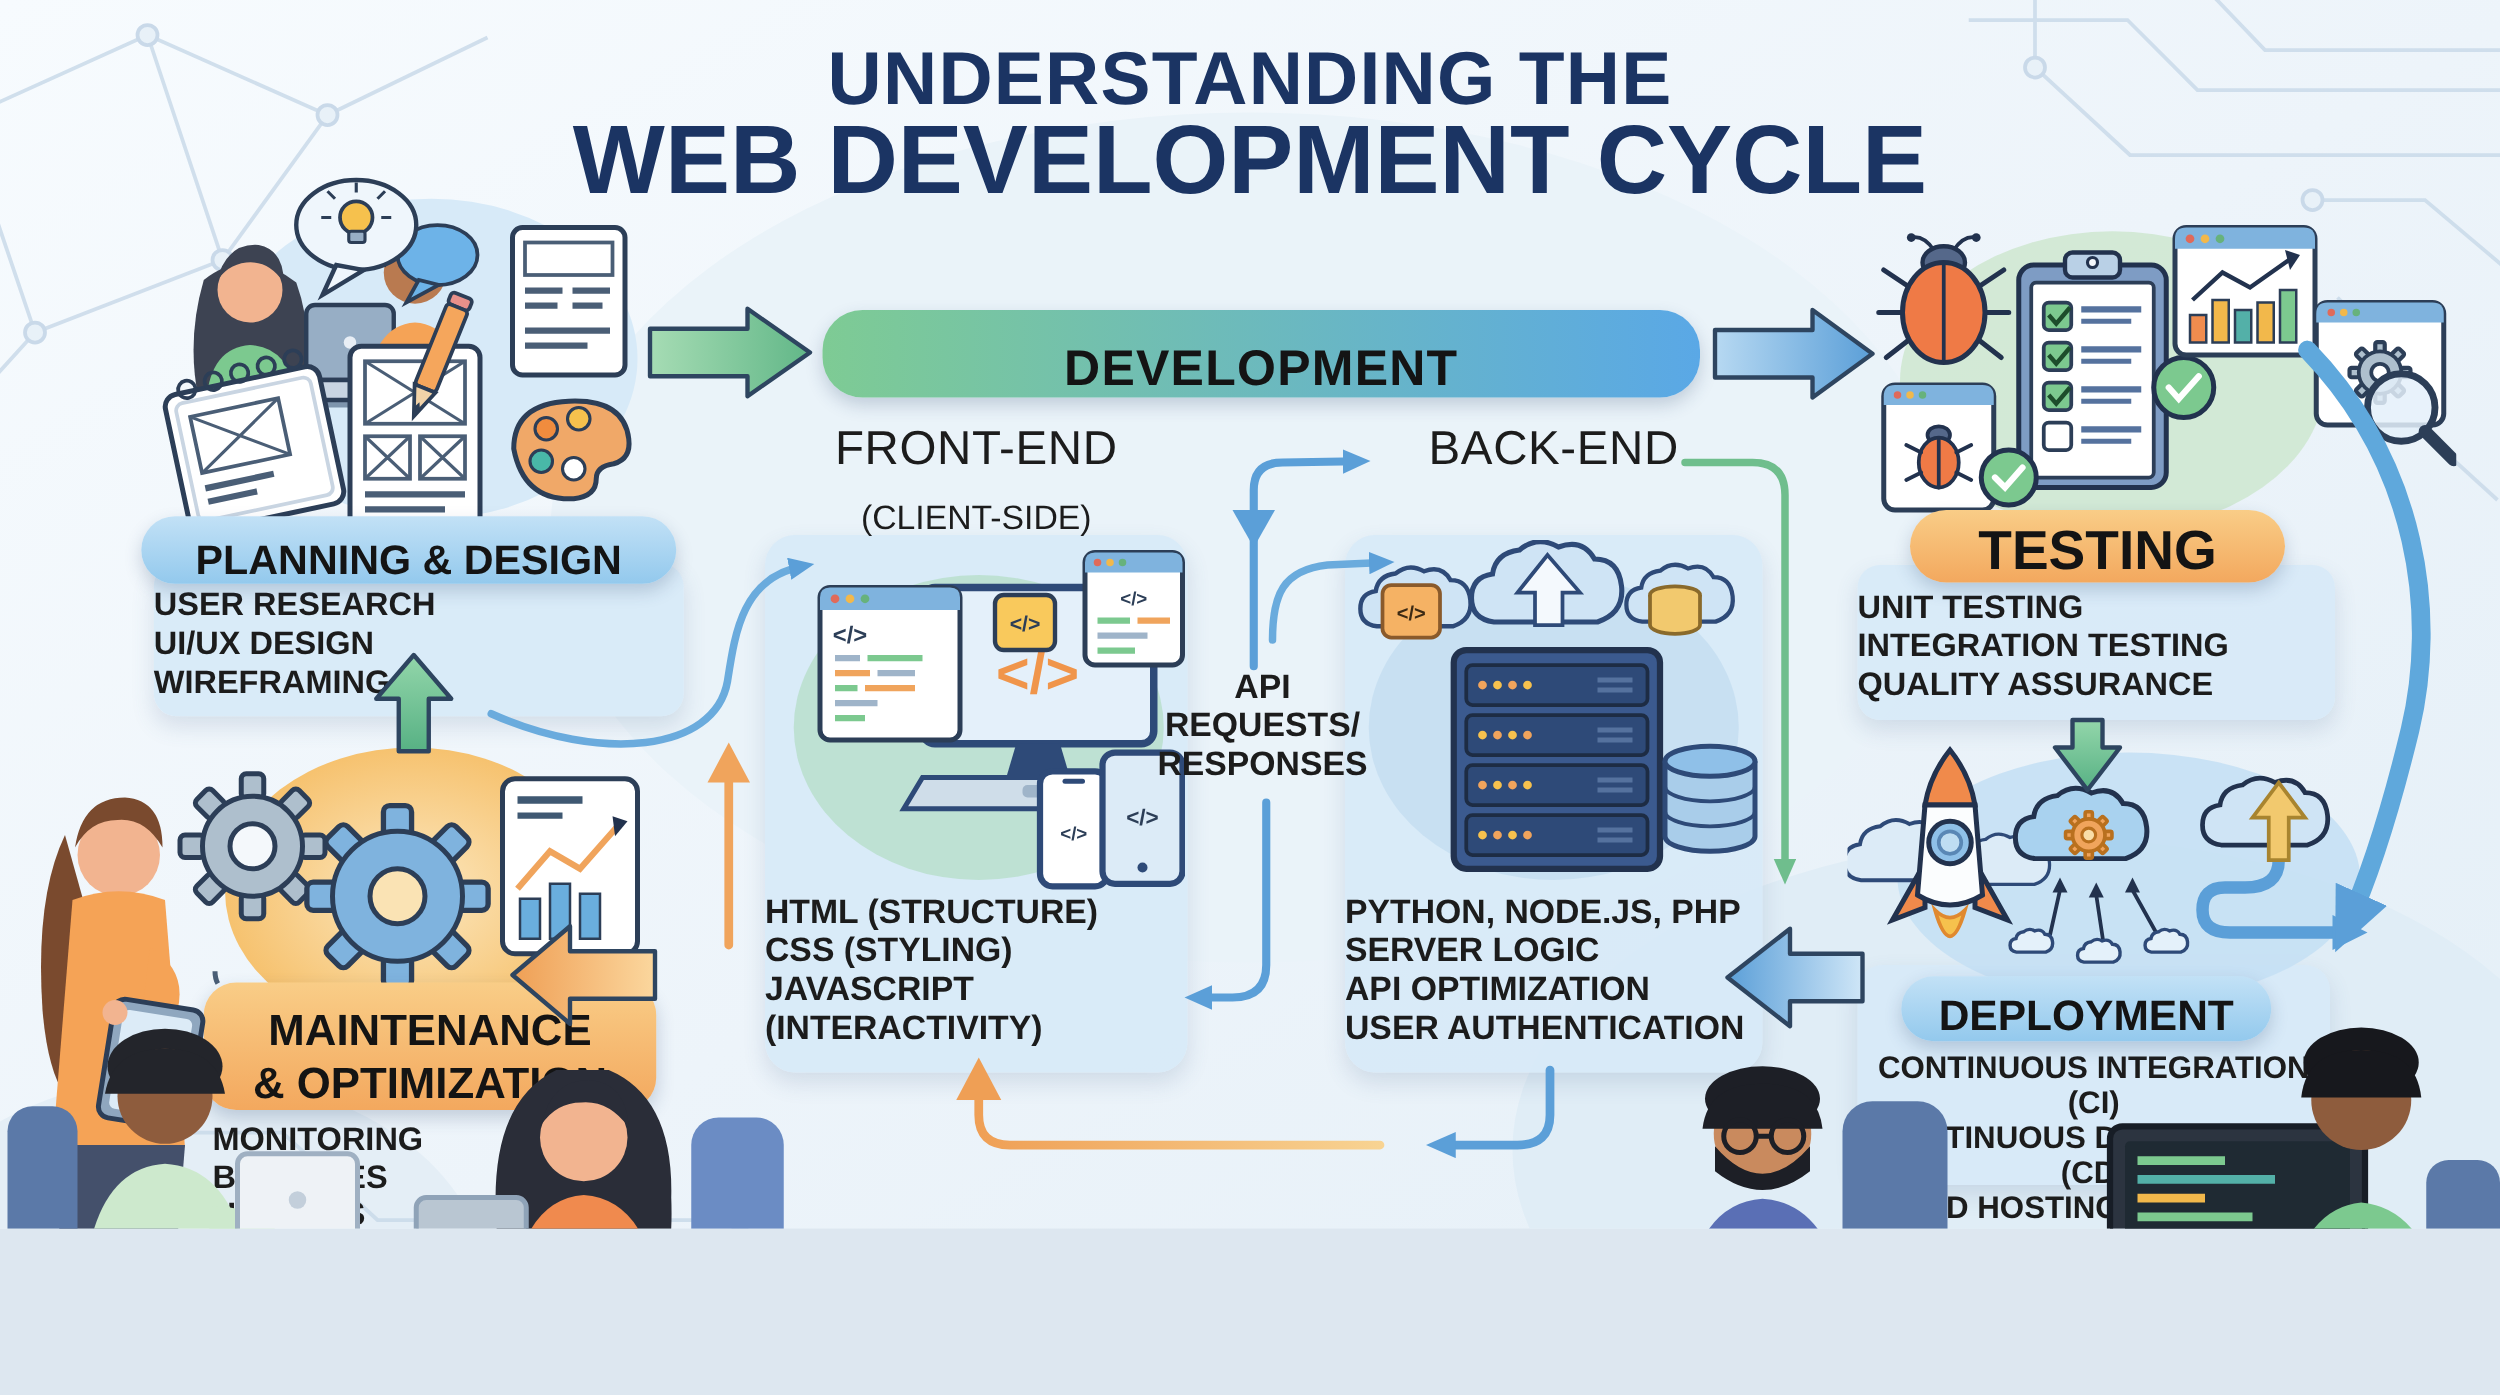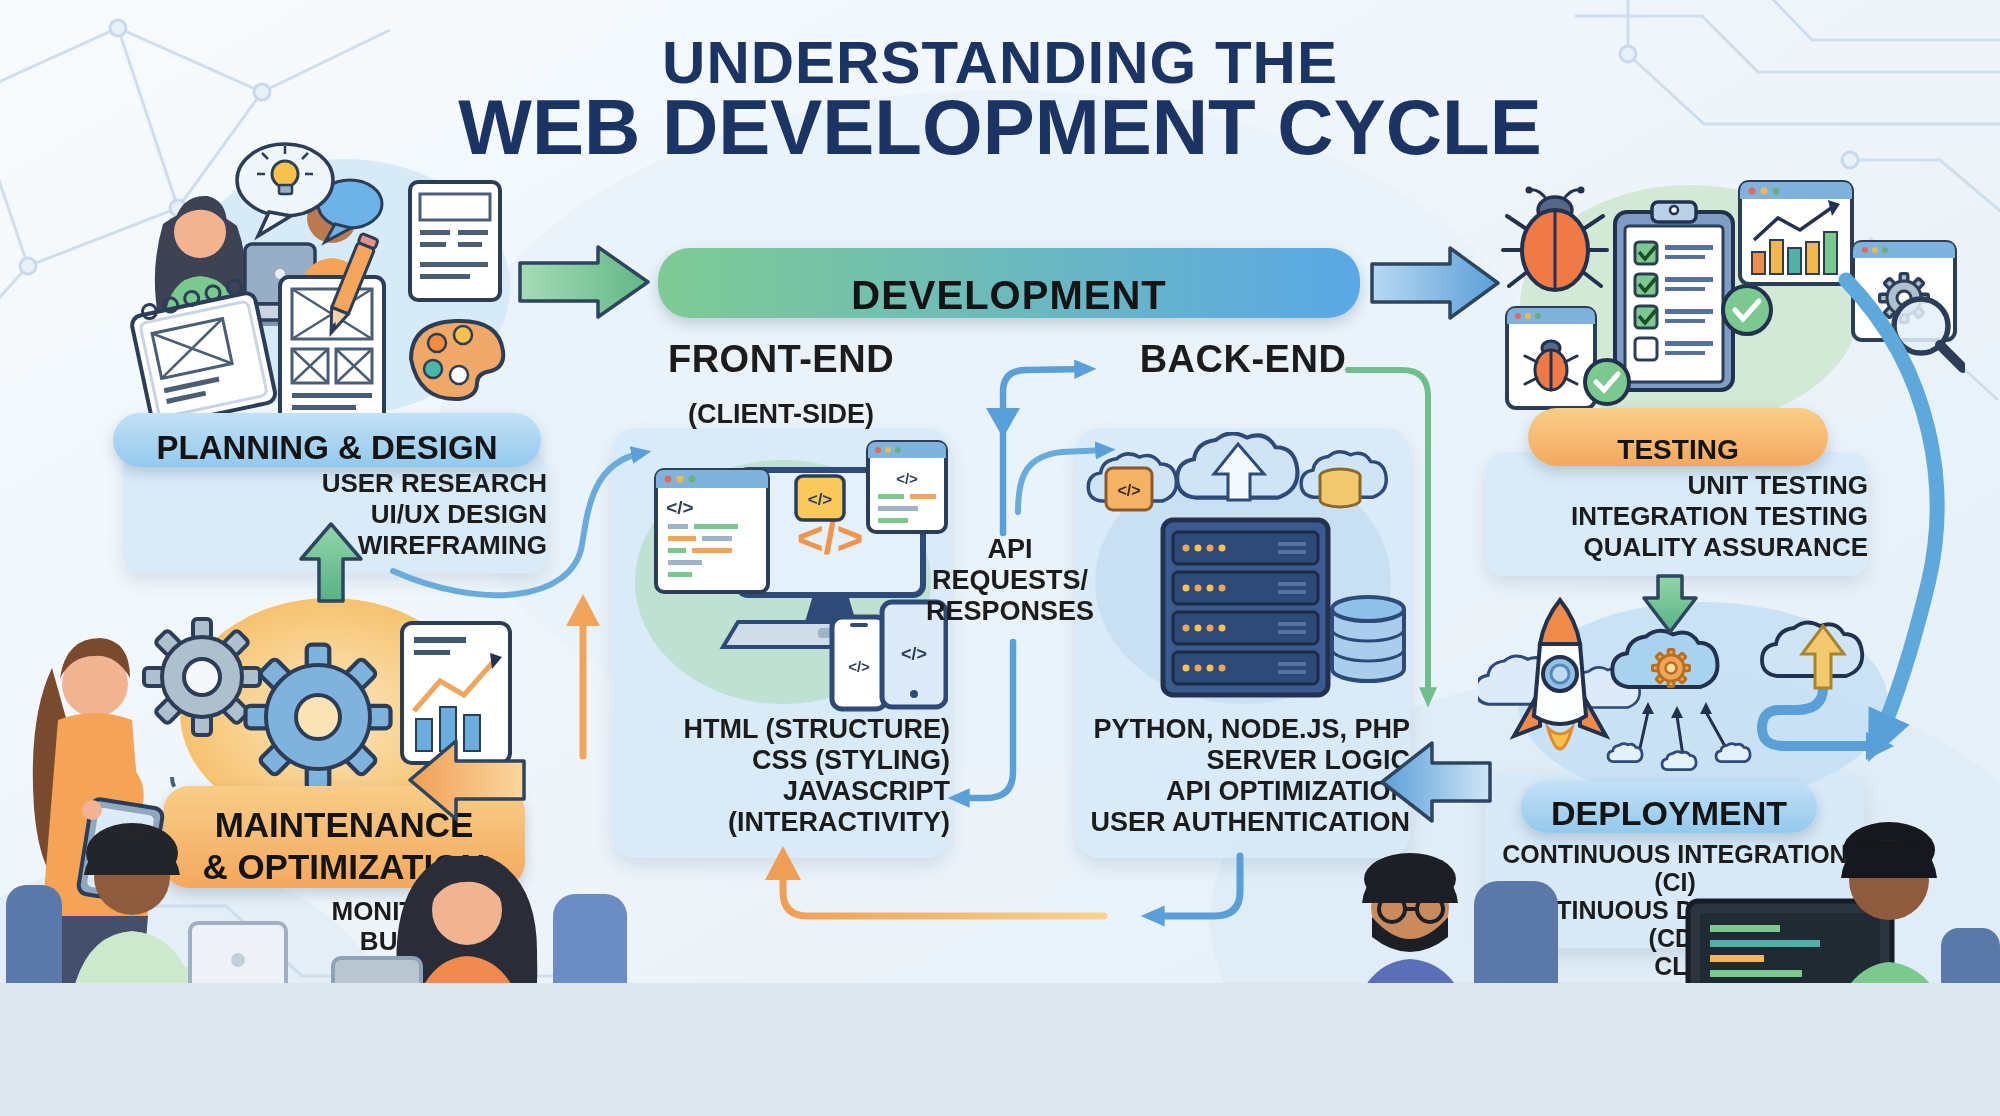--- a/index.html
+++ b/index.html
@@ -11,22 +11,22 @@
   .ttl1{font-size:60px;letter-spacing:1px;}
   .ttl2{font-size:78px;letter-spacing:0px;margin-top:-6px;}
   .banner{display:flex;flex-direction:column;align-items:center;justify-content:flex-end;
     font-weight:bold;color:#141414;border-radius:30px;text-align:center;
     box-shadow:0 6px 14px rgba(40,70,110,.22);}
   .b-blue{background:linear-gradient(180deg,#c2e1f6,#93c9ed);}
   .b-orange{background:linear-gradient(180deg,#f9cd87,#f3a85e);}
   .b-grad{background:linear-gradient(90deg,#7ecb94,#5aa8e6);}
   .panel{background:rgba(215,233,247,.93);border-radius:24px;
     box-shadow:0 8px 18px rgba(70,100,140,.16);}
-  .list{display:flex;flex-direction:column;align-items:flex-end;text-align:center;font-weight:bold;}
-  .hgroup{text-align:center;font-weight:bold;}
+  .list{display:flex;flex-direction:column;align-items:flex-start;text-align:center;font-weight:bold;}
+  .hgroup{text-align:center;font-weight:normal;}
   .h-main{font-size:38px;letter-spacing:.5px;}
   .h-sub{font-size:27px;margin-top:18px;}
   .api{display:flex;flex-direction:column;align-items:center;font-weight:bold;font-size:27px;line-height:31px;text-align:center;}
   svg{display:block;}
 </style>
 </head>
 <body>
 
 <div class="stage">
 
@@ -479,21 +479,21 @@
     <div>UPDATES</div>
     <div>SCALING</div>
   </div>
 
   <div class="abs banner b-blue" style="left:113px;top:413px;width:428px;height:54px;font-size:33px;border-radius:27px">
     <span>PLANNING &amp; DESIGN</span>
   </div>
   <div class="abs banner b-grad" style="left:658px;top:248px;width:702px;height:70px;font-size:40px;border-radius:32px;letter-spacing:1px">
     <span>DEVELOPMENT</span>
   </div>
-  <div class="abs banner b-orange" style="left:1528px;top:408px;width:300px;height:58px;font-size:28px;border-radius:29px">
+  <div class="abs banner b-orange" style="left:1528px;top:408px;width:300px;height:58px;font-size:44px;border-radius:29px">
     <span>TESTING</span>
   </div>
   <div class="abs banner b-blue" style="left:1521px;top:781px;width:296px;height:52px;font-size:34px;border-radius:26px">
     <span>DEPLOYMENT</span>
   </div>
   <div class="abs banner b-orange" style="left:163px;top:786px;width:362px;height:102px;font-size:35px;line-height:42px;border-radius:26px">
     <span>MAINTENANCE</span>
     <span>&amp; OPTIMIZATION</span>
   </div>
 

